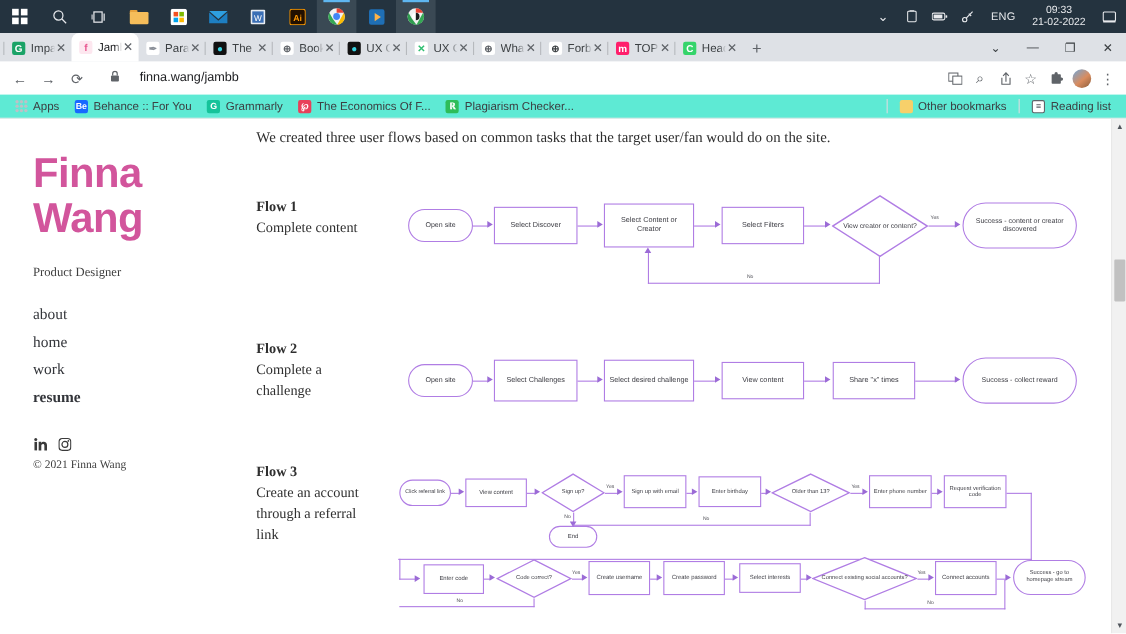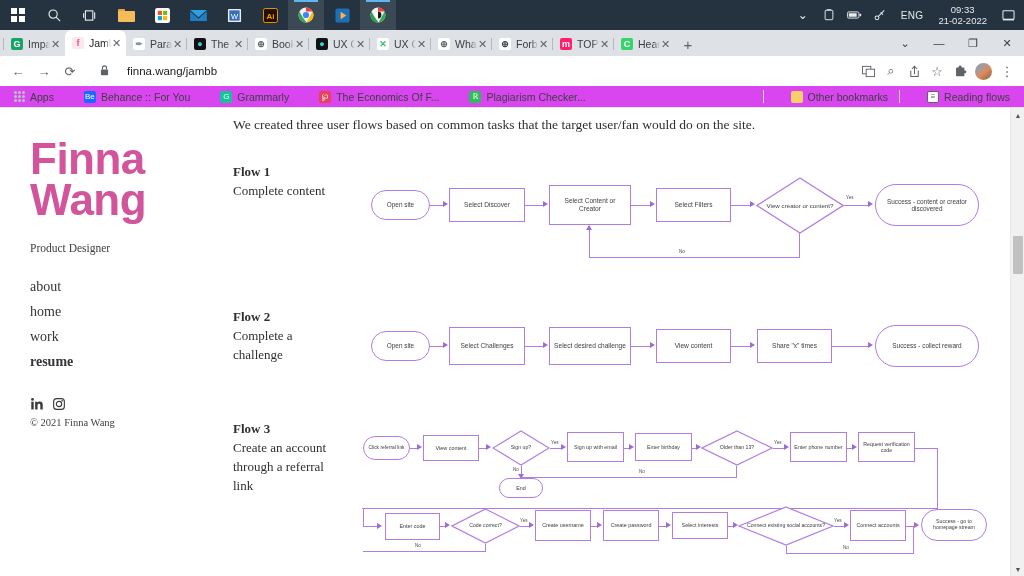--- a/index.html
+++ b/index.html
@@ -107,28 +107,28 @@
   }
   .omnibox .lock { font-size: 10px; color:#5f6368; }
   .tb-actions { display: flex; align-items: center; gap: 1px; }
   .tb-actions .navbtn { width: 22px; }
   .avatar { width: 17px; height: 17px; border-radius: 50%;
     background: linear-gradient(140deg,#6fa8dc 0%,#d98c5f 55%,#8b5e3c 100%);
     margin: 0 3px; }
 
   
   #bookmarks {
-    height: 22px; background: #d946ef; display: flex; align-items: center;
+    height: 22px; background: #5eead4; display: flex; align-items: center;
     padding: 0 8px; font-size: 10.5px; color: #3c4043; gap: 2px;
     border-bottom: 1px solid #e6e6e6;
   }
   .bm { display: flex; align-items: center; gap: 5px; padding: 0 6px; height: 20px; }
   .bm .bmico { width: 12px; height: 12px; flex:0 0 12px; border-radius:2px;
     display:flex;align-items:center;justify-content:center;font-size:8px;
-    font-weight:normal;color:#fff;line-height:1;margin-left:16px;}
+    font-weight:bold;color:#fff;line-height:1;}
   .bm-right { margin-left: auto; display: flex; align-items: center; }
   .bm-sep { width:1px; height:13px; background:#dadce0; margin: 0 5px; }
   .grid-ico { width:11px;height:11px;display:grid;
     grid-template-columns:repeat(3,1fr);grid-template-rows:repeat(3,1fr);gap:1px;}
   .grid-ico i{background:#bdc1c6;display:block;border-radius:50%;}
 
   
   #viewport { position: relative; width: 1024px; height: 468px;
     background:#ffffff; overflow: hidden; }
   #page { position:absolute; inset:0 14px 0 0; }
@@ -136,21 +136,21 @@
   
   #scrollbar { position:absolute; top:0; right:0; width:14px; height:468px;
     background:#f1f1f1; border-left:1px solid #e8e8e8;}
   #scrollthumb { position:absolute; top:128px; left:2px; width:10px; height:38px;
     background:#c1c1c1; border-radius:1px;}
   .sb-arrow{position:absolute;left:0;width:14px;height:14px;display:flex;
     align-items:center;justify-content:center;font-size:7px;color:#50555c;}
 
   
   #leftcol { position:absolute; left:30px; top:30px; width:195px; }
-  #brand { font-size: 44px; line-height: 41px; font-weight: 700;
+  #brand { font-size: 38px; line-height: 41px; font-weight: 700;
     color:#d2559c; letter-spacing:-0.5px; }
   #role { margin-top: 22px; font-family:"Liberation Serif", serif;
     font-size: 11.5px; color:#3f3f3f; }
   #nav { margin-top: 25px; display:flex; flex-direction:column; gap:9px;
     font-family:"Liberation Serif", serif; font-size:14px; color:#33353a; }
   #social { margin-top: 27px; display:flex; gap:9px; align-items:center; color:#3a3a3a;}
   .sico { width:13px;height:13px;display:flex;align-items:center;justify-content:center;}
   #copyright { margin-top: 7px; font-family:"Liberation Serif", serif;
     font-size: 10.5px; color:#3f3f3f; }
 
@@ -447,21 +447,21 @@
       </div>
       <div class="bm-right">
         <span class="bm-sep"></span>
         <div class="bm">
           <span class="bmico" style="background: rgb(247, 208, 106); border: none; color: rgb(95, 99, 104);"></span>
           <span>Other bookmarks</span>
         </div>
         <span class="bm-sep"></span>
         <div class="bm">
           <span class="bmico" style="background: rgb(255, 255, 255); border: 1px solid rgb(95, 99, 104); color: rgb(95, 99, 104);">≡</span>
-          <span>Reading flows</span>
+          <span>Reading list</span>
         </div>
       </div>
     </div>
 
   <div id="viewport">
     <div id="page">
 
       <div id="leftcol">
         <div id="brand">
           <div>Finna</div>
@@ -490,21 +490,21 @@
             </svg>
           </span>
         </div>
         <div id="copyright">© 2021 Finna Wang</div>
       </div>
 
       <div id="main">
         <p id="intro">We created three user flows based on common tasks that the target user/fan would do on the site.</p>
 
         <div class="flow-row" style="height:130px;margin-top:29px;">
-          <div class="flow-label" style="top:0;">
+          <div class="flow-label" style="top:16px;">
             <b>Flow 1</b>
             <span>Complete content</span>
           </div>
 
           <div class="diagram" style="left:138px;top:10px;width:650px;height:110px;">
 
             <div class="node round" style="left:0;top:18px;width:59px;height:30px;font-size:6.4px;">
               <span>Open site</span>
               </div>
             <div class="node" style="left:78px;top:16px;width:76px;height:34px;font-size:6.6px;">

